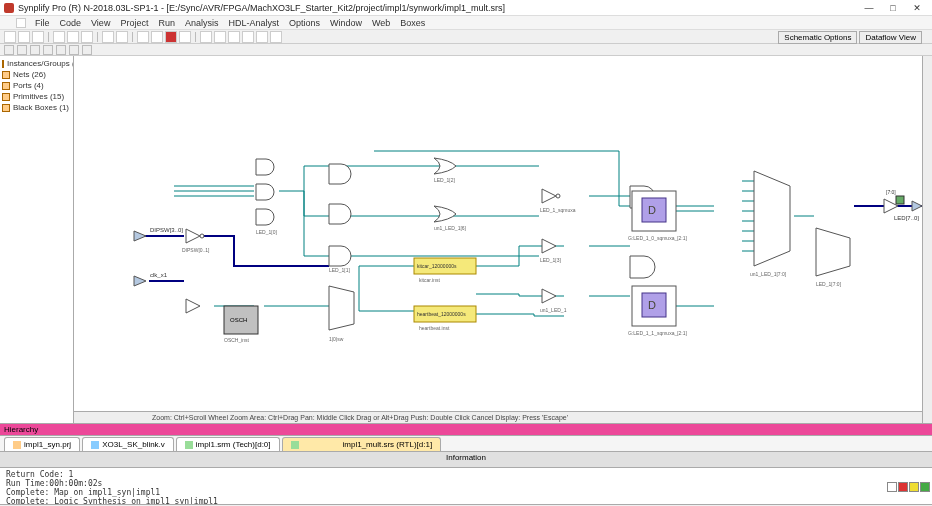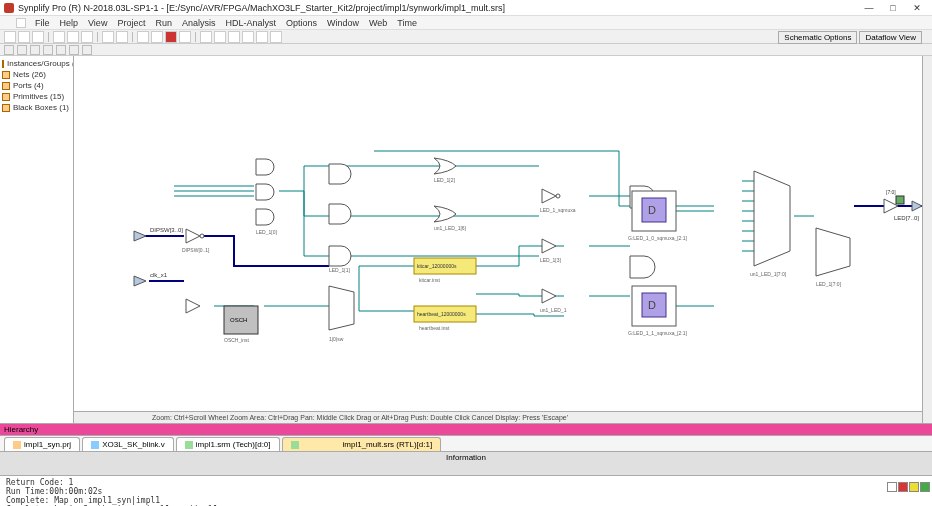--- a/index.html
+++ b/index.html
@@ -25,21 +25,21 @@
 .canvas-wrap { flex: 1; display: flex; flex-direction: column; }
 .canvas { flex: 1; background: #fff; position: relative; overflow: hidden; }
 .canvas svg { position: absolute; inset: 0; }
 .scrollh { height: 12px; background: #eee; border-top: 1px solid #aaa; display: flex; align-items: center; font-size: 7px; color: #444; padding-left: 78px; }
 .scrollv { width: 10px; background: #eee; border-left: 1px solid #aaa; }
 .hierlabel { height: 12px; display: flex; align-items: center; padding: 0 4px; font-size: 8px; background: #ec4899; border-bottom: 1px solid #aaa; }
 .tabs { height: 16px; background: #f5f5f5; display: flex; align-items: flex-end; padding: 0 4px; gap: 2px; border-bottom: 1px solid #aaa; }
 .tab { padding: 2px 8px; background: #fff; border: 1px solid #aaa; border-bottom: none; border-radius: 3px 3px 0 0; font-size: 8px; display: flex; align-items: center; gap: 3px; }
 .tab .tabico { width: 8px; height: 8px; }
 .tab.active { background: #ffe9a8; gap: 44px; }
-.infoheader { height: 24px; background: #e0e0e0; border-bottom: 1px solid #aaa; text-align: center; font-size: 8px; line-height: 12px; }
+.infoheader { height: 16px; background: #e0e0e0; border-bottom: 1px solid #aaa; text-align: center; font-size: 8px; line-height: 12px; }
 .console { height: 37px; background: #fff; padding: 2px 6px; font-family: monospace; font-size: 8px; color: #333; white-space: pre; overflow: hidden; border-bottom: 1px solid #aaa; }
 .corner { position: absolute; right: 2px; bottom: 14px; display: flex; gap: 1px; }
 .corner .sq { width: 10px; height: 10px; border: 1px solid #888; }
 .sq.r { background: #d33; } .sq.y { background: #ed3; } .sq.g { background: #4a4; } .sq.w { background: #fff; }
 .tsep { width:1px; height:10px; background:#bbb; margin:0 2px; }
 </style>
 </head>
 <body>
 
 <div class="titlebar">
@@ -48,30 +48,30 @@
   <div class="winbtns">
     <div class="winbtn">—</div>
     <div class="winbtn">□</div>
     <div class="winbtn close">✕</div>
   </div>
 </div>
 
 <div class="menubar">
   <div class="mico"></div>
   <span class="menuitem">File</span>
-  <span class="menuitem">Help</span>
+  <span class="menuitem">Code</span>
   <span class="menuitem">View</span>
   <span class="menuitem">Project</span>
   <span class="menuitem">Run</span>
   <span class="menuitem">Analysis</span>
   <span class="menuitem">HDL-Analyst</span>
   <span class="menuitem">Options</span>
   <span class="menuitem">Window</span>
   <span class="menuitem">Web</span>
-  <span class="menuitem">Time</span>
+  <span class="menuitem">Boxes</span>
 </div>
 
 <div class="toolbar">
   <div class="tbtn"></div>
   <div class="tbtn"></div>
   <div class="tbtn"></div>
   <div class="tsep"></div>
   <div class="tbtn"></div>
   <div class="tbtn"></div>
   <div class="tbtn"></div>

